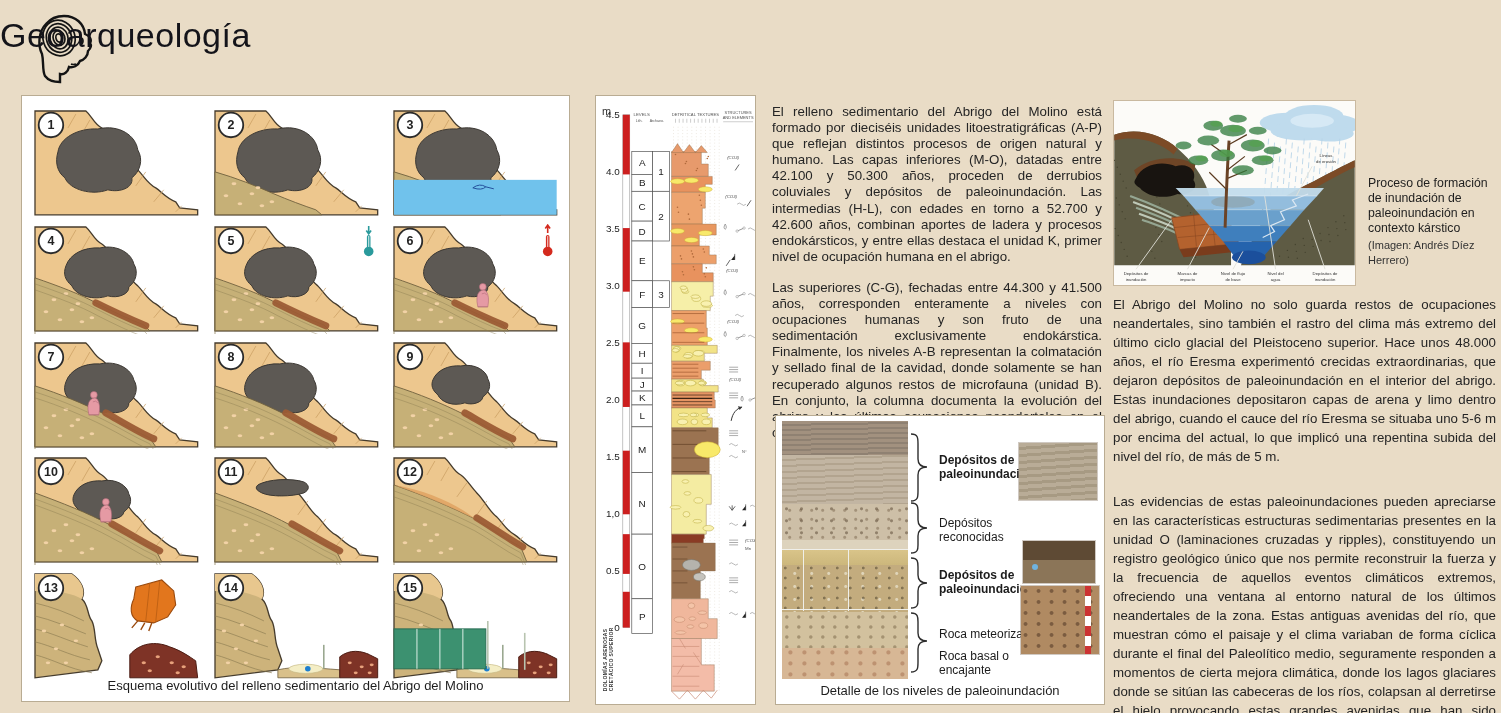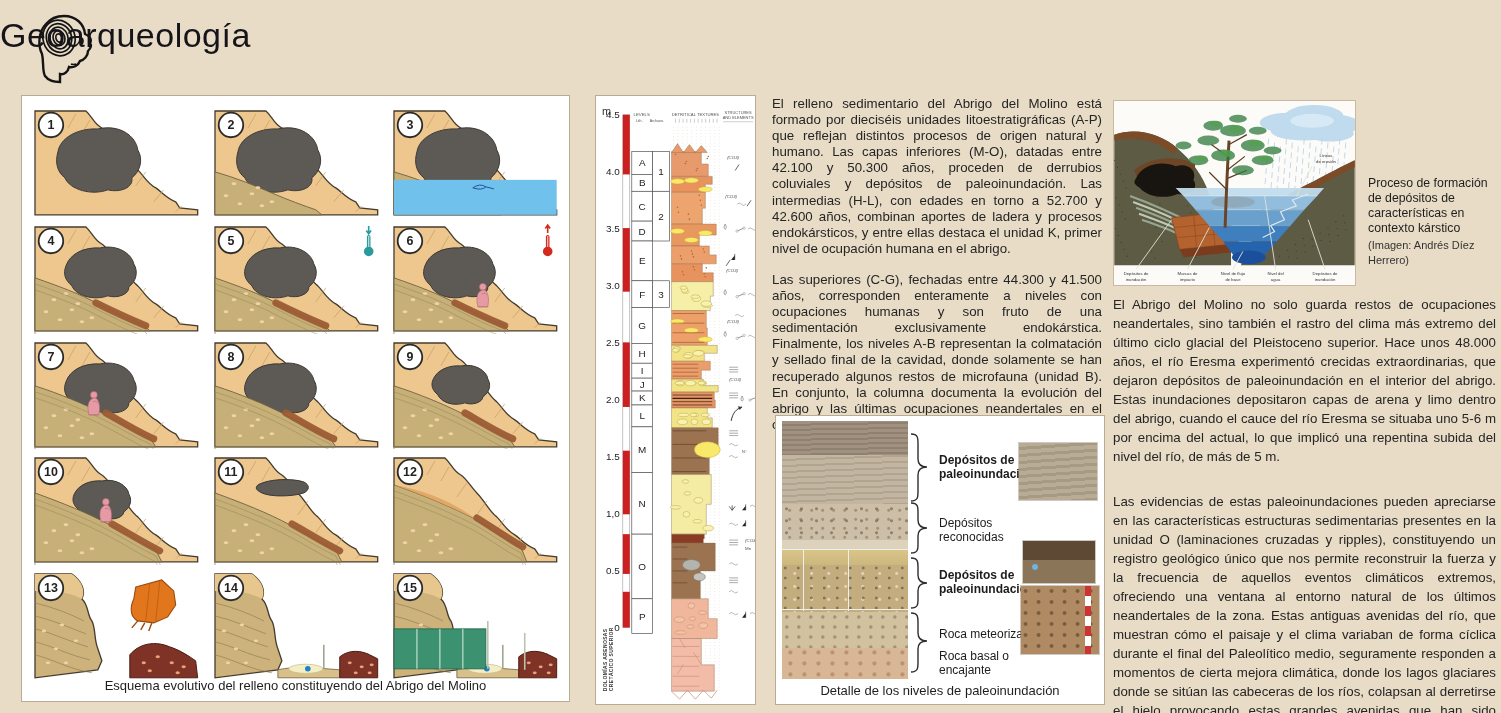--- a/index.html
+++ b/index.html
@@ -18,21 +18,21 @@
   .evo-cell svg{width:100%;height:100%;display:block;}
   .evo-caption{position:absolute;left:0;right:0;bottom:8px;text-align:center;font-size:13px;color:#1e1e1e;}
 
   
   .strat{left:595px;top:95px;width:161px;height:610px;}
   .strat svg{width:100%;height:100%;display:block;}
 
   
   .textcol{position:absolute;text-align:justify;font-size:13.3px;line-height:16.1px;color:#252525;}
   .mid{left:772px;top:96px;width:330px;}
-  .mid p{margin:0 0 15px 0;}
+  .mid p{margin:8px 0 15px 0;}
   .rightcol{left:1113px;top:295px;width:383px;line-height:19px;}
   .rightcol p{margin:0 0 13px 0;}
   .rightcol p+p{margin-top:26px;}
 
   
   .photo-panel{left:775px;top:415px;width:330px;height:290px;}
   .photo-main{position:absolute;left:6px;top:5px;width:126px;height:258px;overflow:hidden;background:#c4b49c;}
   .ph{position:absolute;left:0;width:100%;}
   .ph1{top:0;height:13%;background:repeating-linear-gradient(179deg,#a2917f 0 3px,#8f8172 3px 5px);}
   .ph2{top:13%;height:19%;background:repeating-linear-gradient(178deg,#c2b5a2 0 4px,#b2a48f 4px 6px);}
@@ -556,21 +556,21 @@
         <path d="M26,58 V98 M49,58 V98 M72,58 V98" stroke="#dcEFe6" stroke-width="1"></path>
         <line x1="97" y1="50" x2="97" y2="98" stroke="#b8c4b0" stroke-width="1.6"></line>
         <line x1="134" y1="62" x2="134" y2="99" stroke="#b8c4b0" stroke-width="1.6"></line>
             </g>
             <path d="M40,3 C50,10 54,20 50,28 L66,28 L66,44 L50,44 L56,56 L3,56 L3,3 Z" fill="#e8c78e" stroke="#453b2c" stroke-width="1.2" opacity="0"></path>
             <circle cx="19" cy="17" r="12.3" fill="#fff" stroke="#2b2b2b" stroke-width="1.8"></circle>
           <text x="19" y="21.5" text-anchor="middle" font-size="12.5" font-weight="bold" fill="#222" font-family="Liberation Sans,sans-serif">15</text>
           </svg>
         </div>
       </div>
-    <div class="evo-caption">Esquema evolutivo del relleno constituyendo del Abrigo del Molino</div>
+    <div class="evo-caption">Esquema evolutivo del relleno sedimentario del Abrigo del Molino</div>
   </section>
 
   <section class="panel strat">
     <svg id="strat-svg" viewBox="0 0 160 610">
         <line x1="78" y1="30" x2="78" y2="598" stroke="#d8d0c0" stroke-width=".45" stroke-dasharray="1,2.2"></line>
         <line x1="82.6" y1="30" x2="82.6" y2="598" stroke="#d8d0c0" stroke-width=".45" stroke-dasharray="1,2.2"></line>
         <line x1="87.19999999999999" y1="30" x2="87.19999999999999" y2="598" stroke="#d8d0c0" stroke-width=".45" stroke-dasharray="1,2.2"></line>
         <line x1="91.79999999999998" y1="30" x2="91.79999999999998" y2="598" stroke="#d8d0c0" stroke-width=".45" stroke-dasharray="1,2.2"></line>
         <line x1="96.39999999999998" y1="30" x2="96.39999999999998" y2="598" stroke="#d8d0c0" stroke-width=".45" stroke-dasharray="1,2.2"></line>
         <line x1="100.99999999999997" y1="30" x2="100.99999999999997" y2="598" stroke="#d8d0c0" stroke-width=".45" stroke-dasharray="1,2.2"></line>
@@ -1041,21 +1041,21 @@
         <text x="163" y="176" text-anchor="middle" font-size="4.3" fill="#333">Nivel del</text>
         <text x="163" y="181.5" text-anchor="middle" font-size="4.3" fill="#333">agua</text>
         <text x="213" y="176" text-anchor="middle" font-size="4.3" fill="#333">Depósitos de</text>
         <text x="213" y="181.5" text-anchor="middle" font-size="4.3" fill="#333">inundación</text>
         <line x1="200" y1="66" x2="184" y2="96" stroke="#e2e2da" stroke-width=".9"></line>
         <text x="214" y="57" text-anchor="middle" font-size="4.3" fill="#333">Líneas</text>
         <text x="214" y="63" text-anchor="middle" font-size="4.3" fill="#333">de erosión</text>
       </svg>
   </figure>
   <div class="karst-caption">
-    <div>Proceso de formación de depósitos de características en contexto kárstico</div>
+    <div>Proceso de formación de inundación de paleoinundación en contexto kárstico</div>
     <div class="karst-credit">(Imagen: Andrés Díez Herrero)</div>
   </div>
 
   <div class="textcol rightcol">
     <p>El Abrigo del Molino no solo guarda restos de ocupaciones neandertales, sino también el rastro del clima más extremo del último ciclo glacial del Pleistoceno superior. Hace unos 48.000 años, el río Eresma experimentó crecidas extraordinarias, que dejaron depósitos de paleoinundación en el interior del abrigo. Estas inundaciones depositaron capas de arena y limo dentro del abrigo, cuando el cauce del río Eresma se situaba uno 5-6 m por encima del actual, lo que implicó una repentina subida del nivel del río, de más de 5 m.</p>
     <p>Las evidencias de estas paleoinundaciones pueden apreciarse en las características estructuras sedimentarias presentes en la unidad O (laminaciones cruzadas y ripples), constituyendo un registro geológico único que nos permite reconstruir la fuerza y la frecuencia de aquellos eventos climáticos extremos, ofreciendo una ventana al entorno natural de los últimos neandertales de la zona. Estas antiguas avenidas del río, que muestran cómo el paisaje y el clima variaban de forma cíclica durante el final del Paleolítico medio, seguramente responden a momentos de cierta mejora climática, donde los lagos glaciares donde se sitúan las cabeceras de los ríos, colapsan al derretirse el hielo provocando estas grandes avenidas que han sido reconocidas en ambas vertientes del Sistema Central.</p>
   </div>
 
 </div>
 

